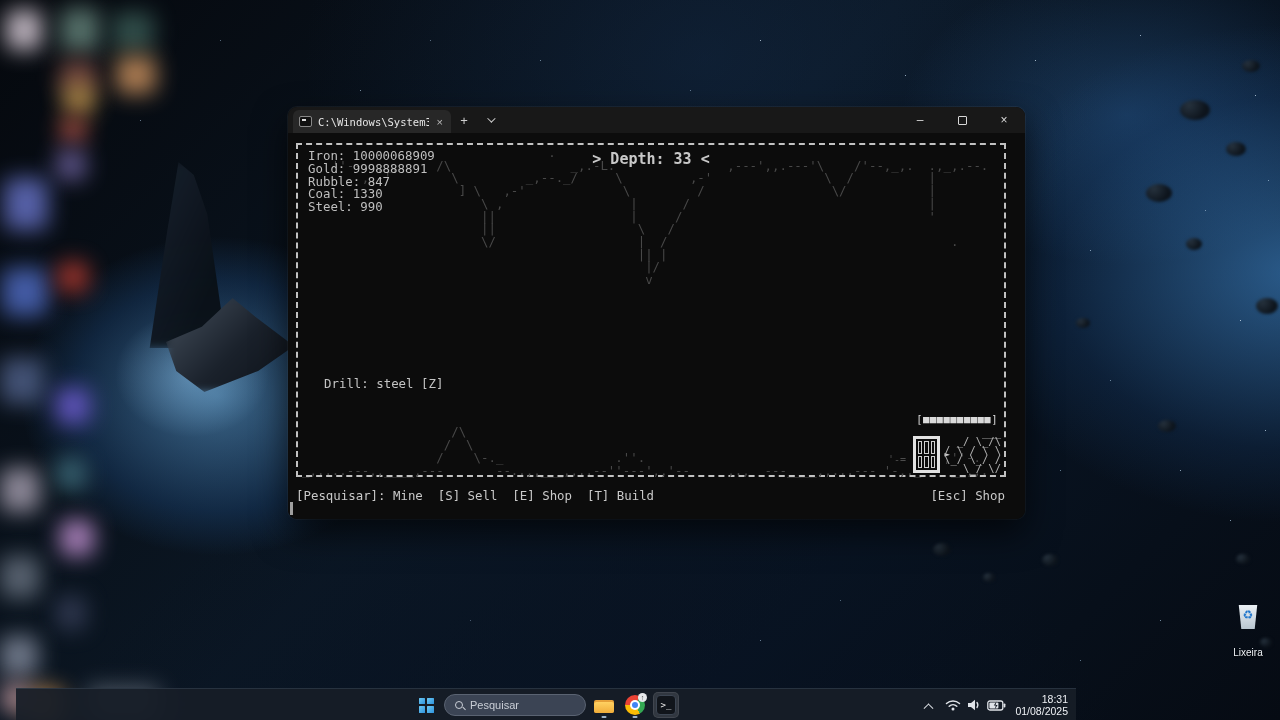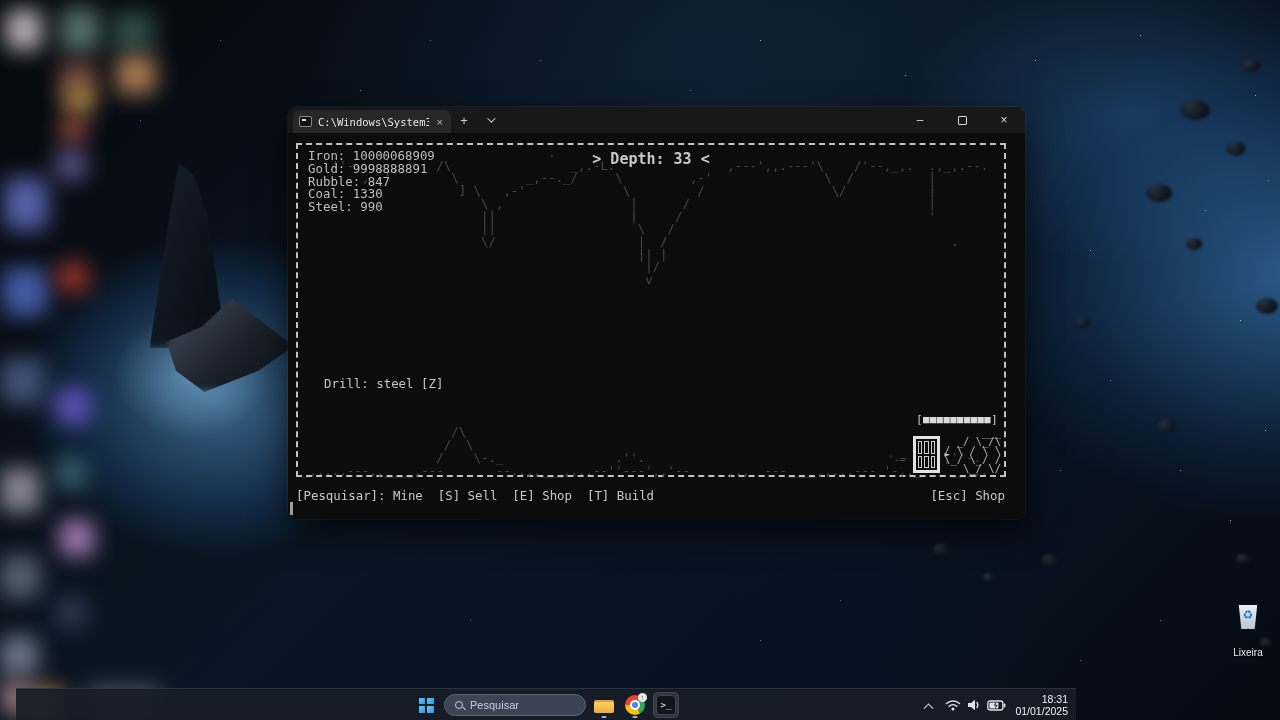--- a/index.html
+++ b/index.html
@@ -309,16 +309,16 @@
       </svg>
       <svg width="19" height="11" viewBox="0 0 19 11">
         <rect x="0.8" y="1" width="15" height="9" rx="2" fill="none" stroke="#dfe3e8" stroke-width="1.3"></rect>
         <rect x="2.4" y="2.6" width="9" height="5.8" rx="1" fill="#dfe3e8"></rect>
         <rect x="16.6" y="3.5" width="1.8" height="4" rx="0.8" fill="#dfe3e8"></rect>
         <path d="M9.5 1.2 6.8 5.6h2l-1.1 4 2.9-4.6h-2z" fill="#171d27"></path>
       </svg>
     </div>
     <div class="clock">
       <div>18:31</div>
-      <div>01/01/2025</div>
+      <div>01/08/2025</div>
     </div>
   </div>
 </div>
 
 </body></html>

